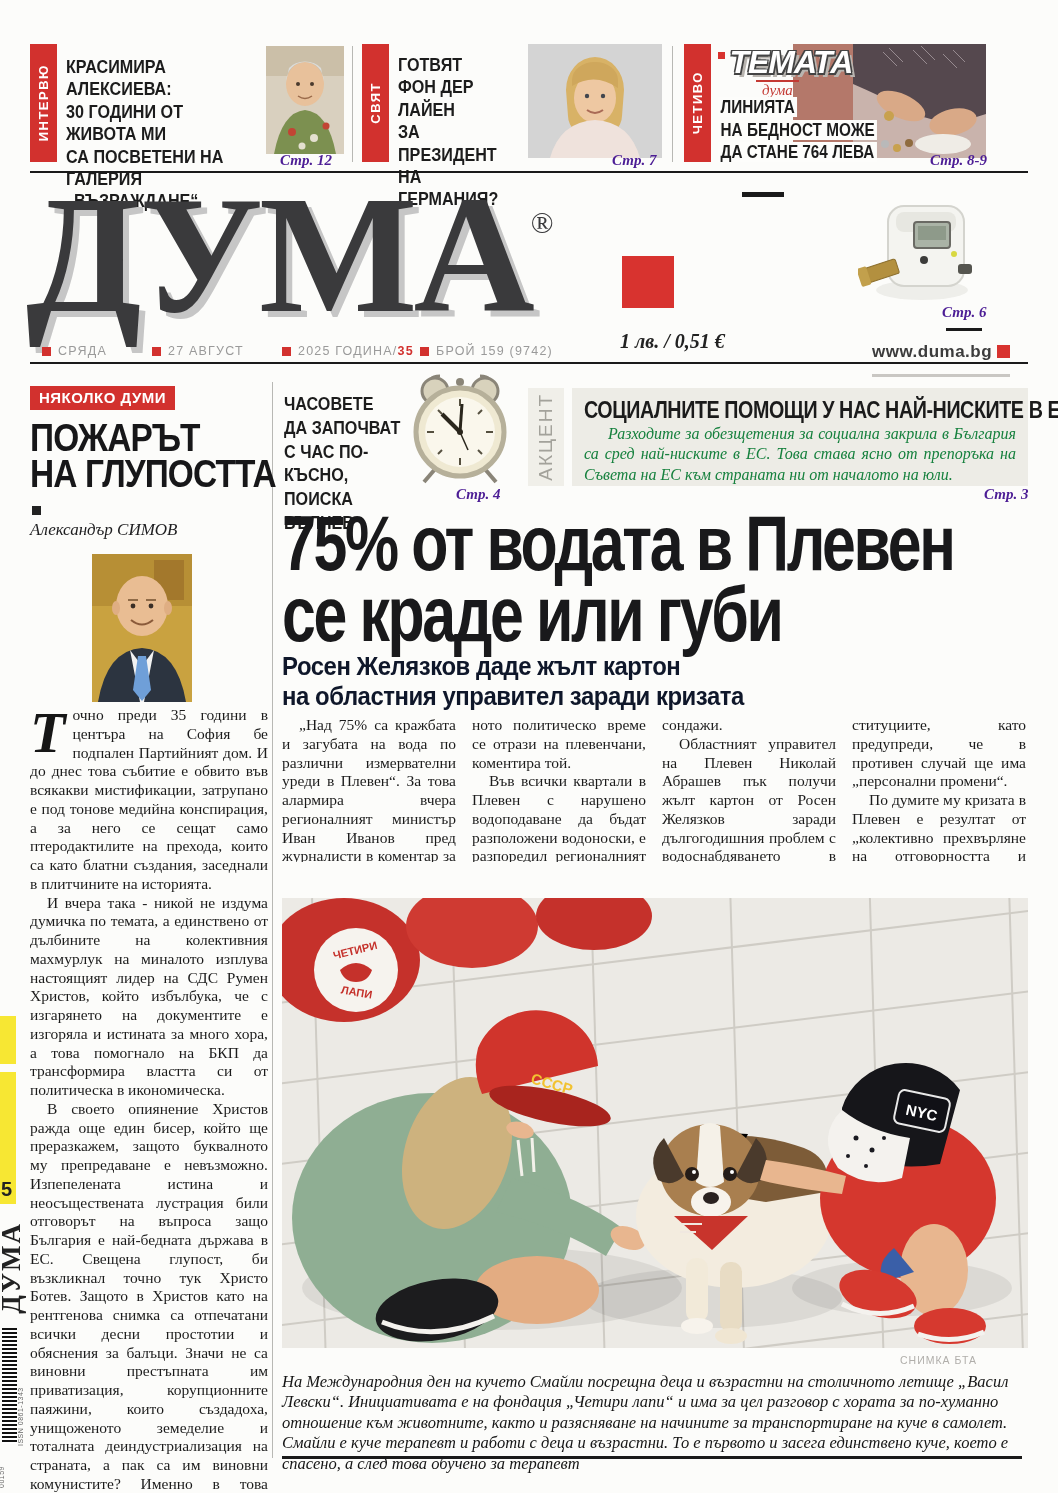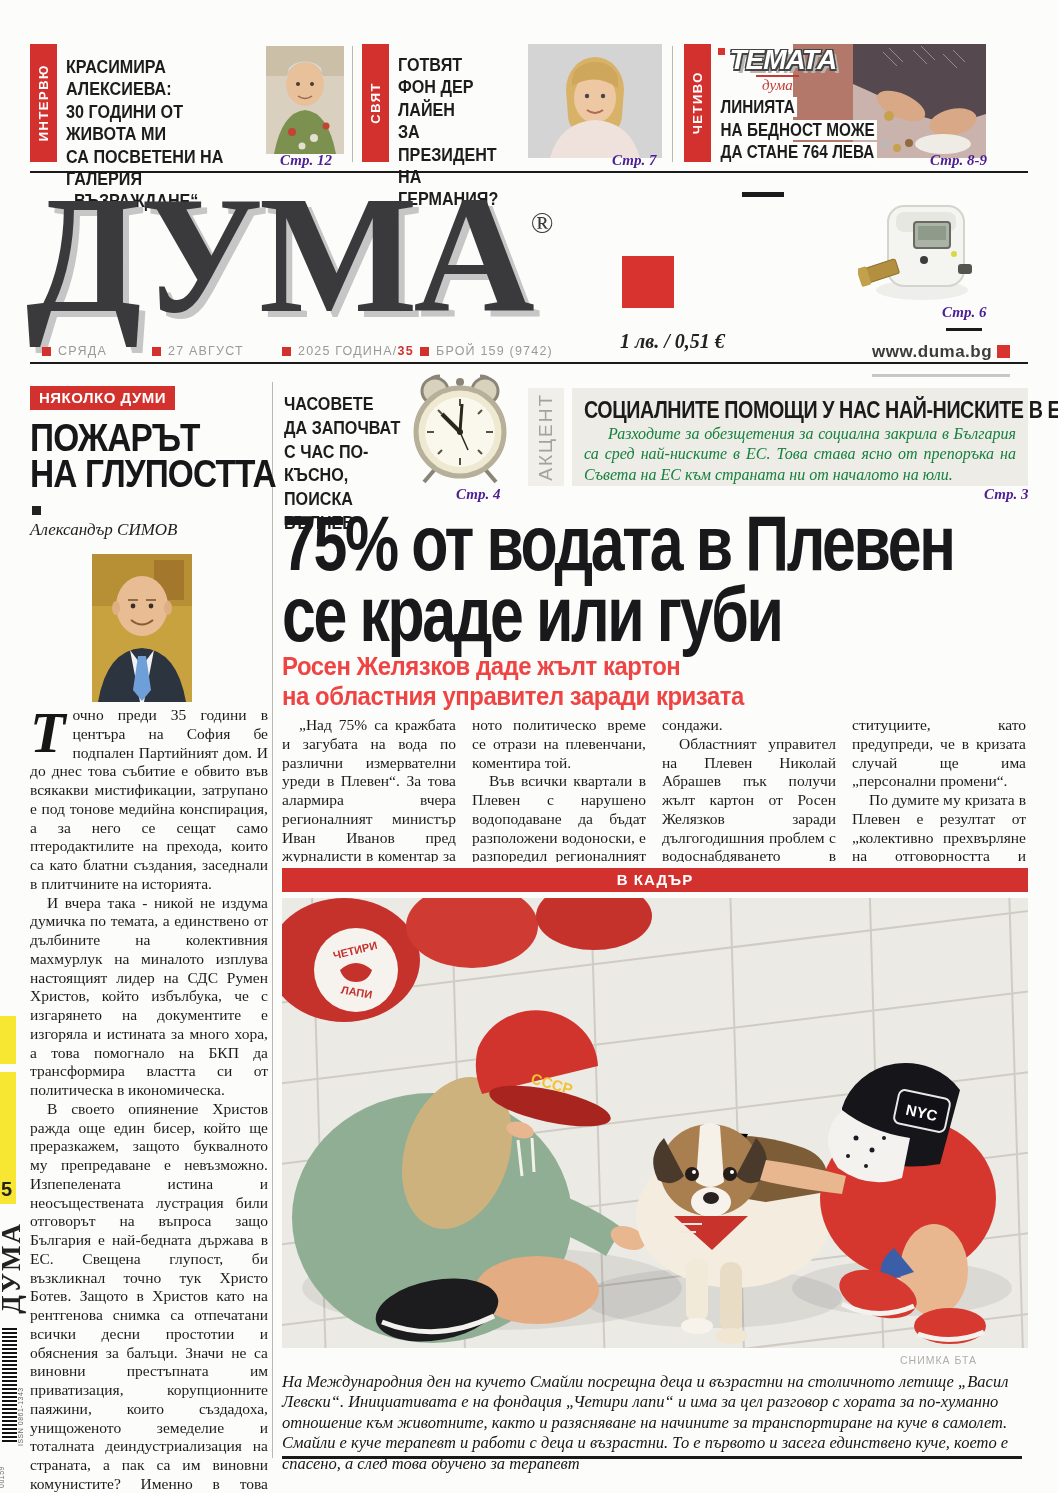--- a/index.html
+++ b/index.html
@@ -18,41 +18,41 @@
   .dl-item{font-size:12.5px;color:#9a9a9a;letter-spacing:1.2px;}
   .dl-sq{display:inline-block;width:9px;height:9px;background:#d2312e;margin-right:7px;vertical-align:-1px;}
   .badge{background:#d2312e;color:#fff;font-weight:bold;font-size:15px;line-height:24px;padding:0 9px;letter-spacing:.5px;}
   .opinion-title{font-weight:bold;font-size:38px;line-height:.95;letter-spacing:-1px;color:#171719;}
   .bodytext{font-family:"Liberation Serif",serif;font-size:15.5px;line-height:1.21;text-align:justify;color:#1c1c1c;}
   .bodytext p{margin:0;}
   .bodytext p.ind{text-indent:17px;}
   .dropcap{float:left;font-family:"Liberation Serif",serif;font-style:italic;font-weight:bold;
            font-size:58px;line-height:.78;margin:4px 7px 0 0;color:#161616;}
   .headline{font-weight:bold;font-size:77px;line-height:.92;letter-spacing:-3px;color:#19191b;}
-  .subhead{font-weight:bold;font-size:26px;line-height:1.14;letter-spacing:-.5px;color:#ef4444;}
+  .subhead{font-weight:bold;font-size:26px;line-height:1.14;letter-spacing:-.5px;color:#0f172a;}
   .cols{display:flex;gap:16px;}
   .cols .col{width:174px;}
   .kadar{background:#d2312e;color:#fff;font-weight:bold;font-size:15px;letter-spacing:1px;
          text-align:center;line-height:24px;}
   .caption{font-family:"Liberation Serif",serif;font-style:italic;font-size:16.5px;line-height:1.24;color:#151515;}
   .credit{font-size:10.5px;color:#b0aeaa;letter-spacing:1px;}
   .accent-box{background:#f0efe9;display:flex;align-items:center;justify-content:center;}
   .accent-box span{writing-mode:vertical-rl;transform:rotate(180deg);color:#a3a29b;font-size:19px;letter-spacing:2px;}
   .social{background:#edece6;padding:8px 12px;}
   .social-title{font-weight:bold;font-size:24px;color:#1b1b1b;letter-spacing:-.5px;}
   .social-text{font-family:"Liberation Serif",serif;font-style:italic;font-size:16px;line-height:1.27;color:#15803d;
                text-align:justify;margin-top:0;text-indent:24px;}
   .mast-logo{font-family:"Liberation Serif",serif;font-weight:bold;font-size:168px;line-height:1;
              color:#3a3a3c;letter-spacing:-4px;text-shadow:6px 6px 0 #c6c6c6;}
   .mast-reg{font-size:30px;vertical-align:78px;letter-spacing:0;text-shadow:none;color:#3a3a3c;font-weight:normal;}
   .tagline{font-family:"Liberation Serif",serif;font-size:24px;line-height:1.15;letter-spacing:1px;color:#2e2e2e;}
   .price{font-family:"Liberation Serif",serif;font-style:italic;font-weight:bold;font-size:20px;color:#222;}
   .website{font-weight:bold;font-size:17px;color:#3c3c3c;letter-spacing:.5px;border-bottom:3px solid #c9c7c3;padding-bottom:12px;}
   .red-sq{display:inline-block;background:#d8332f;}
-  .brandlogo{font-weight:bold;font-style:italic;font-size:28px;letter-spacing:-1px;color:#fff;
+  .brandlogo{font-weight:bold;font-style:italic;font-size:32px;letter-spacing:-1px;color:#fff;
      text-shadow:-1.5px -1.5px 0 #444,1.5px -1.5px 0 #444,-1.5px 1.5px 0 #444,1.5px 1.5px 0 #444,4px 4px 0 #b9b5b0;}
   .brandscript{font-family:"Liberation Serif",serif;font-style:italic;color:#c43a34;font-size:15px;}
   .hl-bg{background:#fdfdfb;box-decoration-break:clone;-webkit-box-decoration-break:clone;padding:0 3px;}
   .spine-duma{font-family:"Liberation Serif",serif;font-weight:bold;font-size:27px;color:#222;
      writing-mode:vertical-rl;transform:rotate(180deg);letter-spacing:2px;}
   .spine-issn{font-size:7px;color:#666;writing-mode:vertical-rl;transform:rotate(180deg);letter-spacing:.5px;}
   .barcode{background:repeating-linear-gradient(180deg,#111 0 1.6px,#fff 1.6px 4px);}
 </style>
 </head>
 <body>
@@ -277,27 +277,26 @@
     </div>
     <div class="col">
       <p>ното политическо време се отрази на плевенчани, коментира той.</p>
       <p class="ind">Във всички квартали в Плевен с нарушено водоподаване да бъдат разположени водоноски, е разпоредил регионалният министър, а в следващите дни Басейновите дирекции започват</p>
     </div>
     <div class="col">
       <p>сондажи.</p>
       <p class="ind">Областният управител на Плевен Николай Абрашев пък получи жълт картон от Росен Желязков заради дългогодишния проблем с водоснабдяването в региона. Премиерът даде двуседмичен срок за подобряване на координацията между ин-</p>
     </div>
     <div class="col">
-      <p>ституциите, като предупреди, че в кризата случай ще има „персонални промени“.</p>
+      <p>ституциите, като предупреди, че в противен случай ще има „персонални промени“.</p>
       <p class="ind">По думите му кризата в Плевен е резултат от „колективно прехвърляне на отговорността и безхаберие“ през годините.</p>
 
     </div>
   </div>
 
-  <div class="abs kadar" style="left:282px;top:868px;width:746px;height:24px;">В КАДЪР</div>
 
   <svg class="abs" style="left:282px;top:898px;" width="746" height="450" viewBox="0 0 746 450">
     <rect width="746" height="450" fill="#eceae5"></rect>
     <g stroke="#cfccc5" stroke-width="2" transform="rotate(-7 373 225)">
       <line x1="-60" y1="60" x2="820" y2="60"></line>
         <line x1="-60" y1="140" x2="820" y2="140"></line>
       <line x1="-60" y1="220" x2="820" y2="220"></line>
         <line x1="-60" y1="300" x2="820" y2="300"></line>
       <line x1="-60" y1="380" x2="820" y2="380"></line>
         <line x1="-60" y1="460" x2="820" y2="460"></line>

